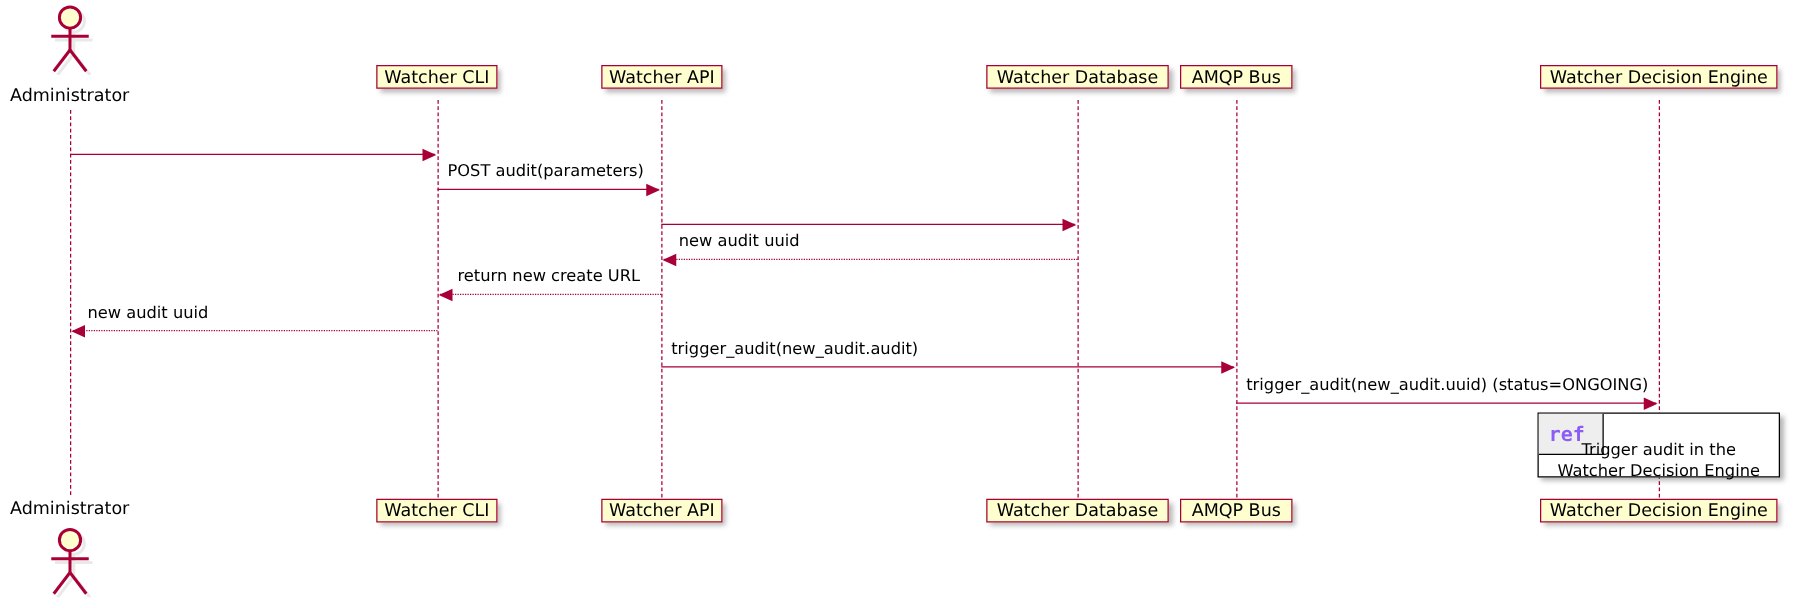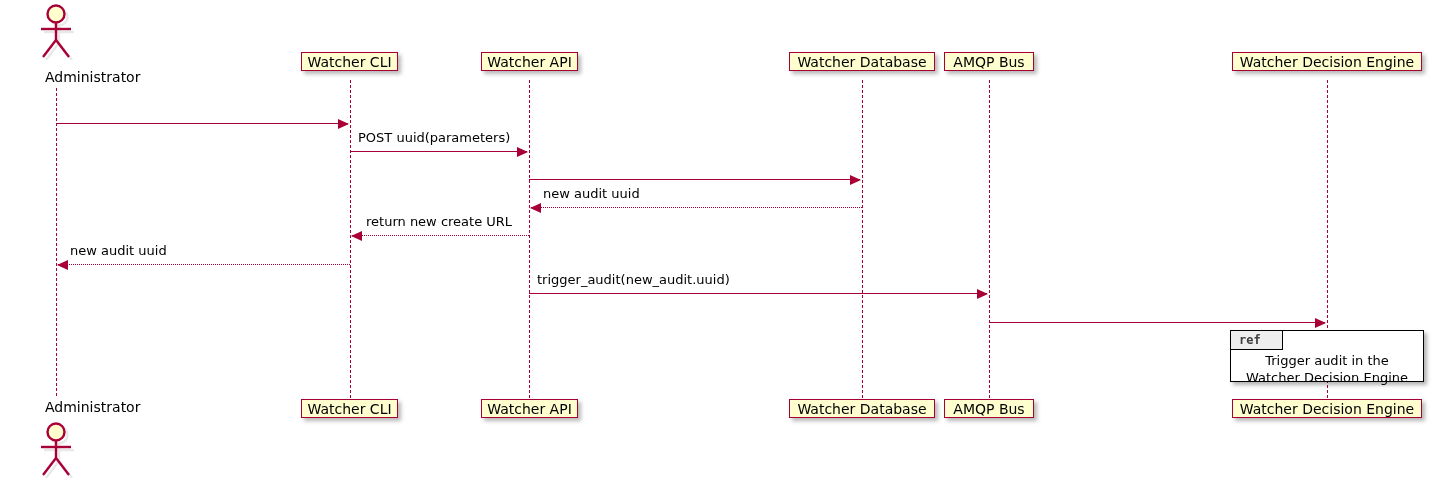--- a/index.html
+++ b/index.html
@@ -43,21 +43,20 @@
   }
   
   .actor {
     position: absolute;
   }
   .actor-label {
     position: absolute;
     font-size: 14px;
     color: #000000;
     white-space: nowrap;
-    margin-left: 37px;
   }
   
   .msg-line {
     position: absolute;
     height: 0;
     border-top: 1.6px solid #A80036;
   }
   .msg-line.dotted {
     border-top: 1.6px dotted #A80036;
   }
@@ -88,33 +87,33 @@
     position: absolute;
     box-sizing: border-box;
     background: #FFFFFF;
     border: 1.5px solid #000000;
     box-shadow: 3px 3px 4px rgba(0,0,0,0.30);
   }
   .ref-tab {
     position: absolute;
     left: 0;
     top: 0;
-    height: 19px;
+    height: 33px;
     box-sizing: border-box;
     background: #EEEEEE;
     border-right: 1.5px solid #000000;
     border-bottom: 1.5px solid #000000;
     display: flex;
     align-items: center;
     padding-left: 8px;
     padding-right: 18px;
     font-weight: bold;
-    font-size: 12px;
+    font-size: 16px;
     font-family: "DejaVu Sans Mono", monospace;
-    color: #404040;
+    color: #8b5cf6;
   }
   .ref-body {
     position: absolute;
     left: 0;
     top: 21px;
     width: 100%;
     font-size: 13px;
     line-height: 17px;
     color: #000000;
     text-align: center;
@@ -151,37 +150,38 @@
     <div class="actor-label" style="left: 8px; top: 69px;">Administrator</div>
     <div class="participant" style="left: 301px; top: 52px; width: 97px;">Watcher CLI</div>
     <div class="participant" style="left: 481px; top: 52px; width: 97px;">Watcher API</div>
     <div class="participant" style="left: 789px; top: 52px; width: 146px;">Watcher Database</div>
     <div class="participant" style="left: 944px; top: 52px; width: 90px;">AMQP Bus</div>
     <div class="participant" style="left: 1232px; top: 52px; width: 190px;">Watcher Decision Engine</div>
     <div class="msg-line" style="left: 56px; top: 123px; width: 292px;"></div>
     <div class="arrow-head arrow-right" style="top: 119px; left: 338px;"></div>
     <div class="msg-line" style="left: 350px; top: 151px; width: 177px;"></div>
     <div class="arrow-head arrow-right" style="top: 147px; left: 517px;"></div>
-    <div class="msg-label" style="left: 358px; top: 131px;">POST uuid(parameters)</div>
+    <div class="msg-label" style="left: 358px; top: 131px;">POST audit(parameters)</div>
     <div class="msg-line" style="left: 529px; top: 179px; width: 331px;"></div>
     <div class="arrow-head arrow-right" style="top: 175px; left: 850px;"></div>
     <div class="msg-line dotted" style="left: 531px; top: 207px; width: 331px;"></div>
     <div class="arrow-head arrow-left" style="top: 203px; left: 530px;"></div>
     <div class="msg-label" style="left: 543px; top: 187px;">new audit uuid</div>
     <div class="msg-line dotted" style="left: 352px; top: 235px; width: 177px;"></div>
     <div class="arrow-head arrow-left" style="top: 231px; left: 351px;"></div>
     <div class="msg-label" style="left: 366px; top: 215px;">return new create URL</div>
     <div class="msg-line dotted" style="left: 58px; top: 264px; width: 292px;"></div>
     <div class="arrow-head arrow-left" style="top: 260px; left: 57px;"></div>
     <div class="msg-label" style="left: 70px; top: 244px;">new audit uuid</div>
     <div class="msg-line" style="left: 529px; top: 293px; width: 458px;"></div>
     <div class="arrow-head arrow-right" style="top: 289px; left: 977px;"></div>
-    <div class="msg-label" style="left: 537px; top: 273px;">trigger_audit(new_audit.uuid)</div>
+    <div class="msg-label" style="left: 537px; top: 273px;">trigger_audit(new_audit.audit)</div>
     <div class="msg-line" style="left: 989px; top: 322px; width: 336px;"></div>
     <div class="arrow-head arrow-right" style="top: 318px; left: 1315px;"></div>
+    <div class="msg-label" style="left: 997px; top: 302px;">trigger_audit(new_audit.uuid) (status=ONGOING)</div>
     <div class="ref-box" style="left: 1230px; top: 330px; width: 194px; height: 52px;">
       <div class="ref-tab" style="width: 52px;">ref</div>
       <div class="ref-body">
         <div>Trigger audit in the</div>
         <div>Watcher Decision Engine</div>
       </div>
     </div>
     <div class="actor-label" style="left: 8px; top: 399px;">Administrator</div>
     <div class="actor" style="left: 35px; top: 422px;"><svg width="42" height="56" viewBox="0 0 42 56">
         <g transform="translate(3,3)" opacity="0.22">

